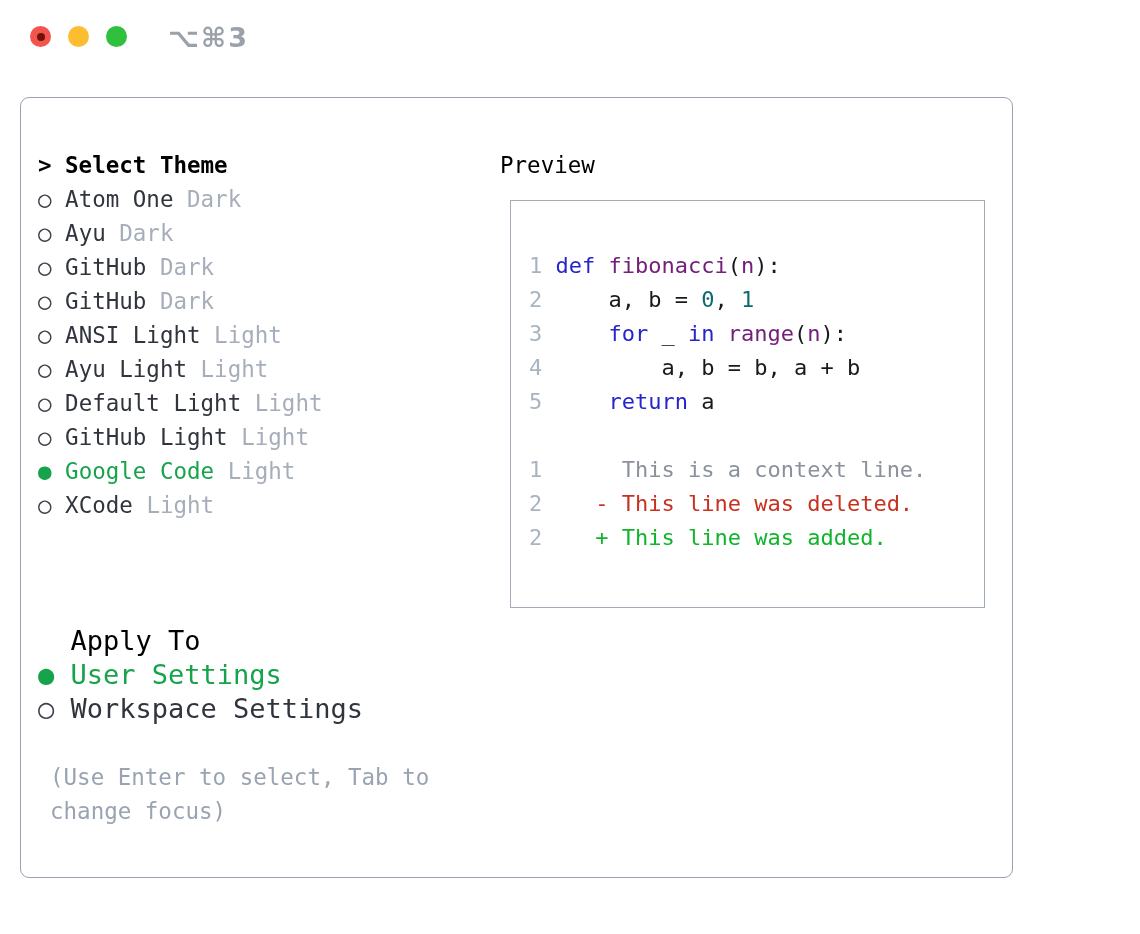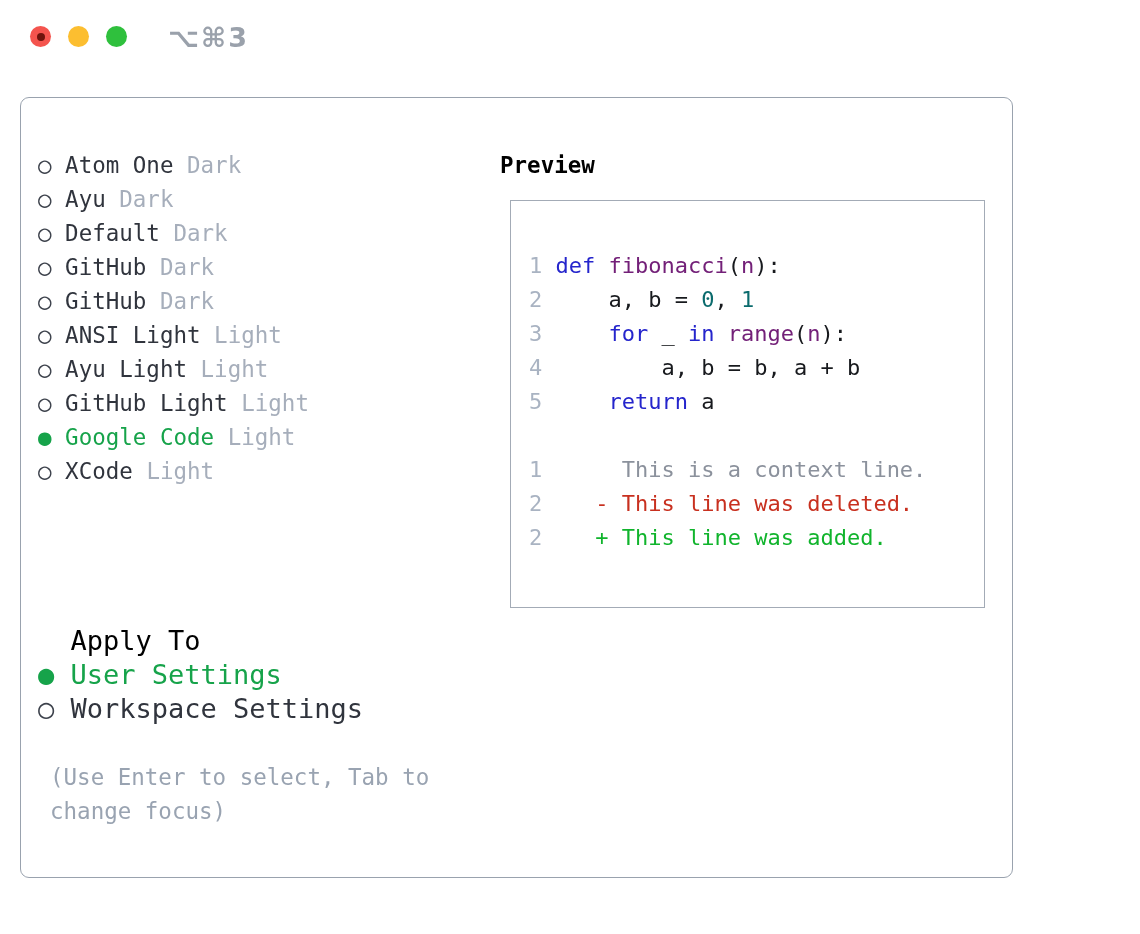--- a/index.html
+++ b/index.html
@@ -31,21 +31,21 @@
   .h{font-weight:700;color:var(--text-black);}
   .bullet{color:var(--bullet-dark);}
   .bullet.sel{color:var(--accent-green);}
   .tname{color:var(--text-dark);}
   .tname.sel{color:var(--accent-green);}
   .variant{color:var(--muted);}
   .applyto{position:absolute;left:38px;top:624px;font-size:27px;line-height:34px;}
   .applyto-h{padding-left:2ch;color:var(--text-black);}
   .hint{position:absolute;left:50px;top:760px;font-size:22.5px;line-height:34px;color:var(--hint);}
   
-  .preview-h{position:absolute;left:500px;top:148px;height:34px;line-height:34px;font-size:22.5px;font-weight:700;color:var(--text-black);white-space:pre;}
+  .preview-h{position:absolute;left:500px;top:148px;height:34px;line-height:34px;font-size:22.5px;font-weight:400;color:var(--text-black);white-space:pre;}
   .preview-box{
     position:absolute;left:510px;top:200px;width:475px;height:408px;
     border:1.5px solid var(--preview-border);background:#fff;box-sizing:border-box;
     padding:48px 0 0 18px;overflow:hidden;
   }
   .crow{white-space:pre;height:34px;line-height:34px;font-size:22px;}
   .lineno{color:var(--lineno);}
   .tok-kwd{color:var(--kwd);}
   .tok-typ{color:var(--typ);}
   .tok-lit{color:var(--lit);}
@@ -64,28 +64,29 @@
       <div class="dot"></div>
     </div>
     <div class="tl yellow"></div>
     <div class="tl green"></div>
     <div class="wintitle">⌥⌘3</div>
   </div>
 
   <div class="panel"></div>
 
   <div class="col-left">
+    <div class="row"><span class="prompt">&gt;</span><span class="h">Select Theme</span></div>
     <div id="theme-list">
         <div class="row"><span class="bullet">○</span> <span class="tname">Atom One</span> <span class="variant">Dark</span></div>
         <div class="row"><span class="bullet">○</span> <span class="tname">Ayu</span> <span class="variant">Dark</span></div>
-        <div class="row"><span class="bullet">○</span> <span class="tname">Default</span> <span class="variant">Dark</span></div>
         <div class="row"><span class="bullet">○</span> <span class="tname">GitHub</span> <span class="variant">Dark</span></div>
         <div class="row"><span class="bullet">○</span> <span class="tname">GitHub</span> <span class="variant">Dark</span></div>
         <div class="row"><span class="bullet">○</span> <span class="tname">ANSI Light</span> <span class="variant">Light</span></div>
         <div class="row"><span class="bullet">○</span> <span class="tname">Ayu Light</span> <span class="variant">Light</span></div>
+        <div class="row"><span class="bullet">○</span> <span class="tname">Default Light</span> <span class="variant">Light</span></div>
         <div class="row"><span class="bullet">○</span> <span class="tname">GitHub Light</span> <span class="variant">Light</span></div>
         <div class="row"><span class="bullet sel">●</span> <span class="tname sel">Google Code</span> <span class="variant">Light</span></div>
         <div class="row"><span class="bullet">○</span> <span class="tname">XCode</span> <span class="variant">Light</span></div>
       </div>
   </div>
 
   <div class="applyto">
     <div class="row applyto-h">Apply To</div>
     <div id="apply-list">
         <div class="row"><span class="bullet sel">●</span> <span class="tname sel">User Settings</span></div>

